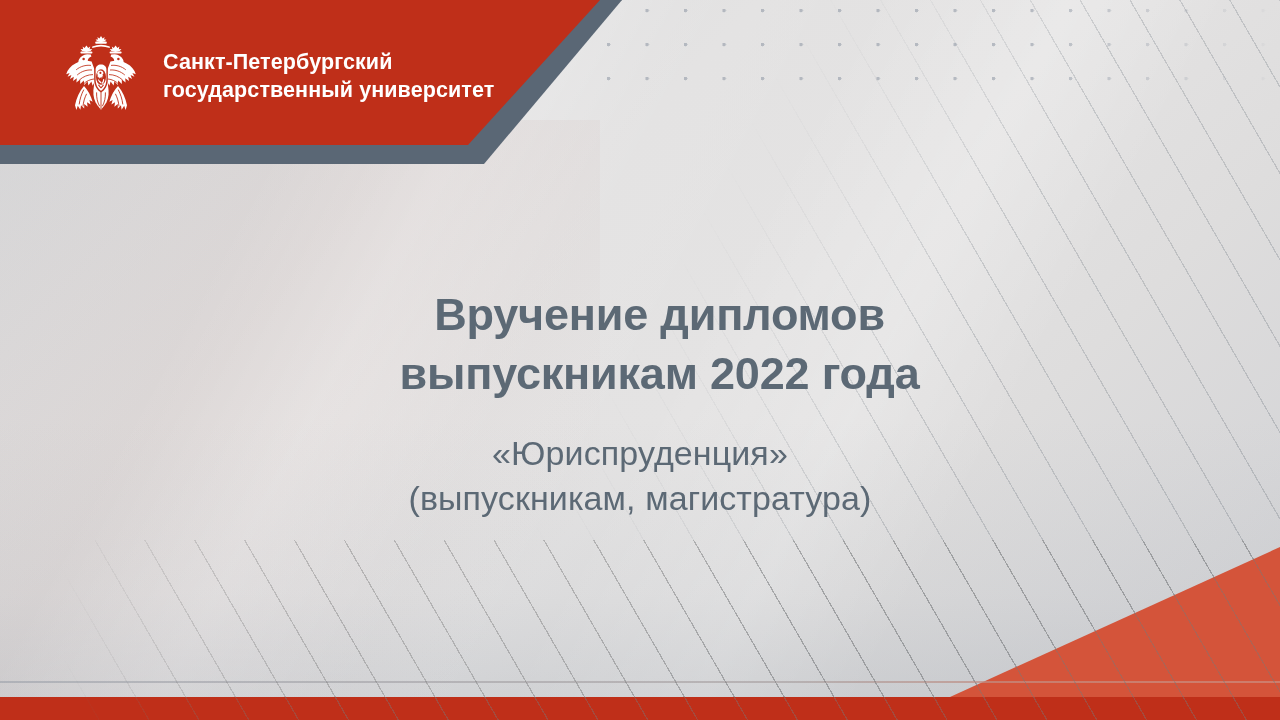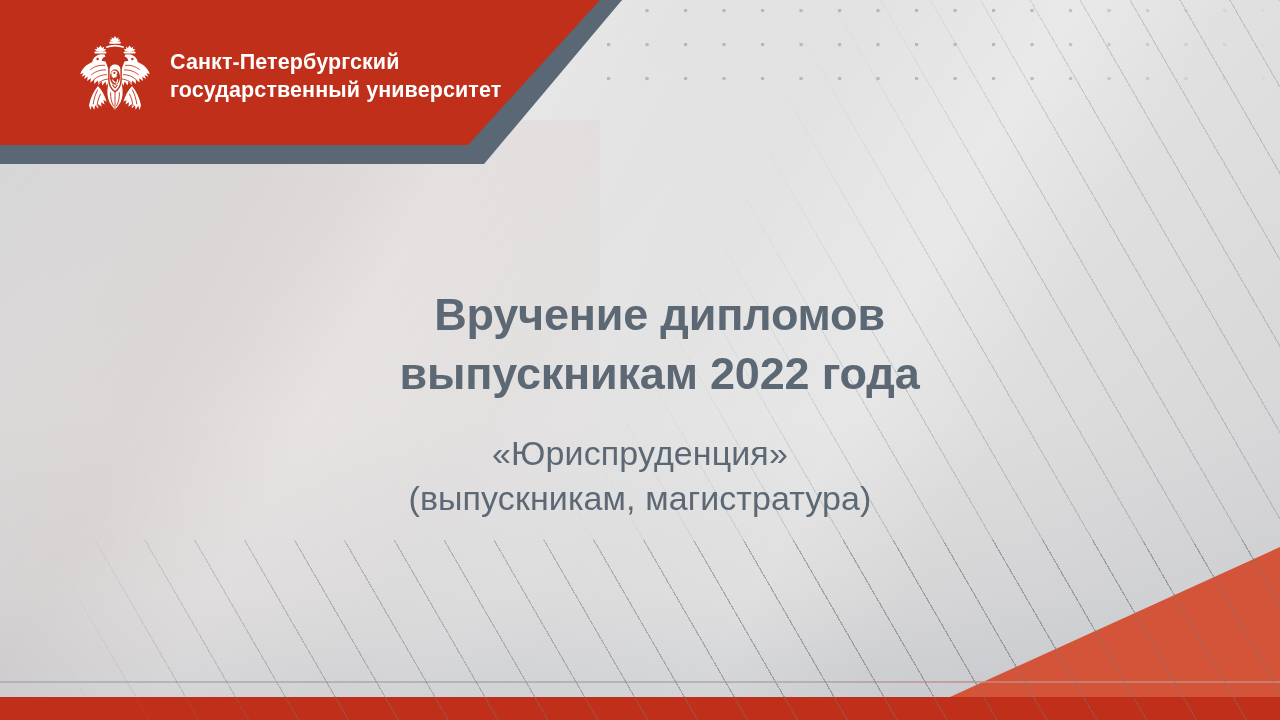--- a/index.html
+++ b/index.html
@@ -146,25 +146,25 @@
   .header-red {
     position: absolute;
     left: 0; top: 0;
     width: 640px; height: 166px;
     background: #bf2f19;
     clip-path: polygon(0 0, 600px 0, 468px 145px, 0 145px);
   }
 
   .logo-row {
     position: absolute;
-    left: 76px;
+    left: 62px;
     top: 34px;
     display: flex;
     align-items: center;
-    gap: 16px;
+    gap: 23px;
   }
   .emblem {
     width: 78px;
     height: 86px;
     flex: 0 0 auto;
     display: block;
   }
   .uni-name {
     color: #ffffff;
     font-size: 21.5px;

